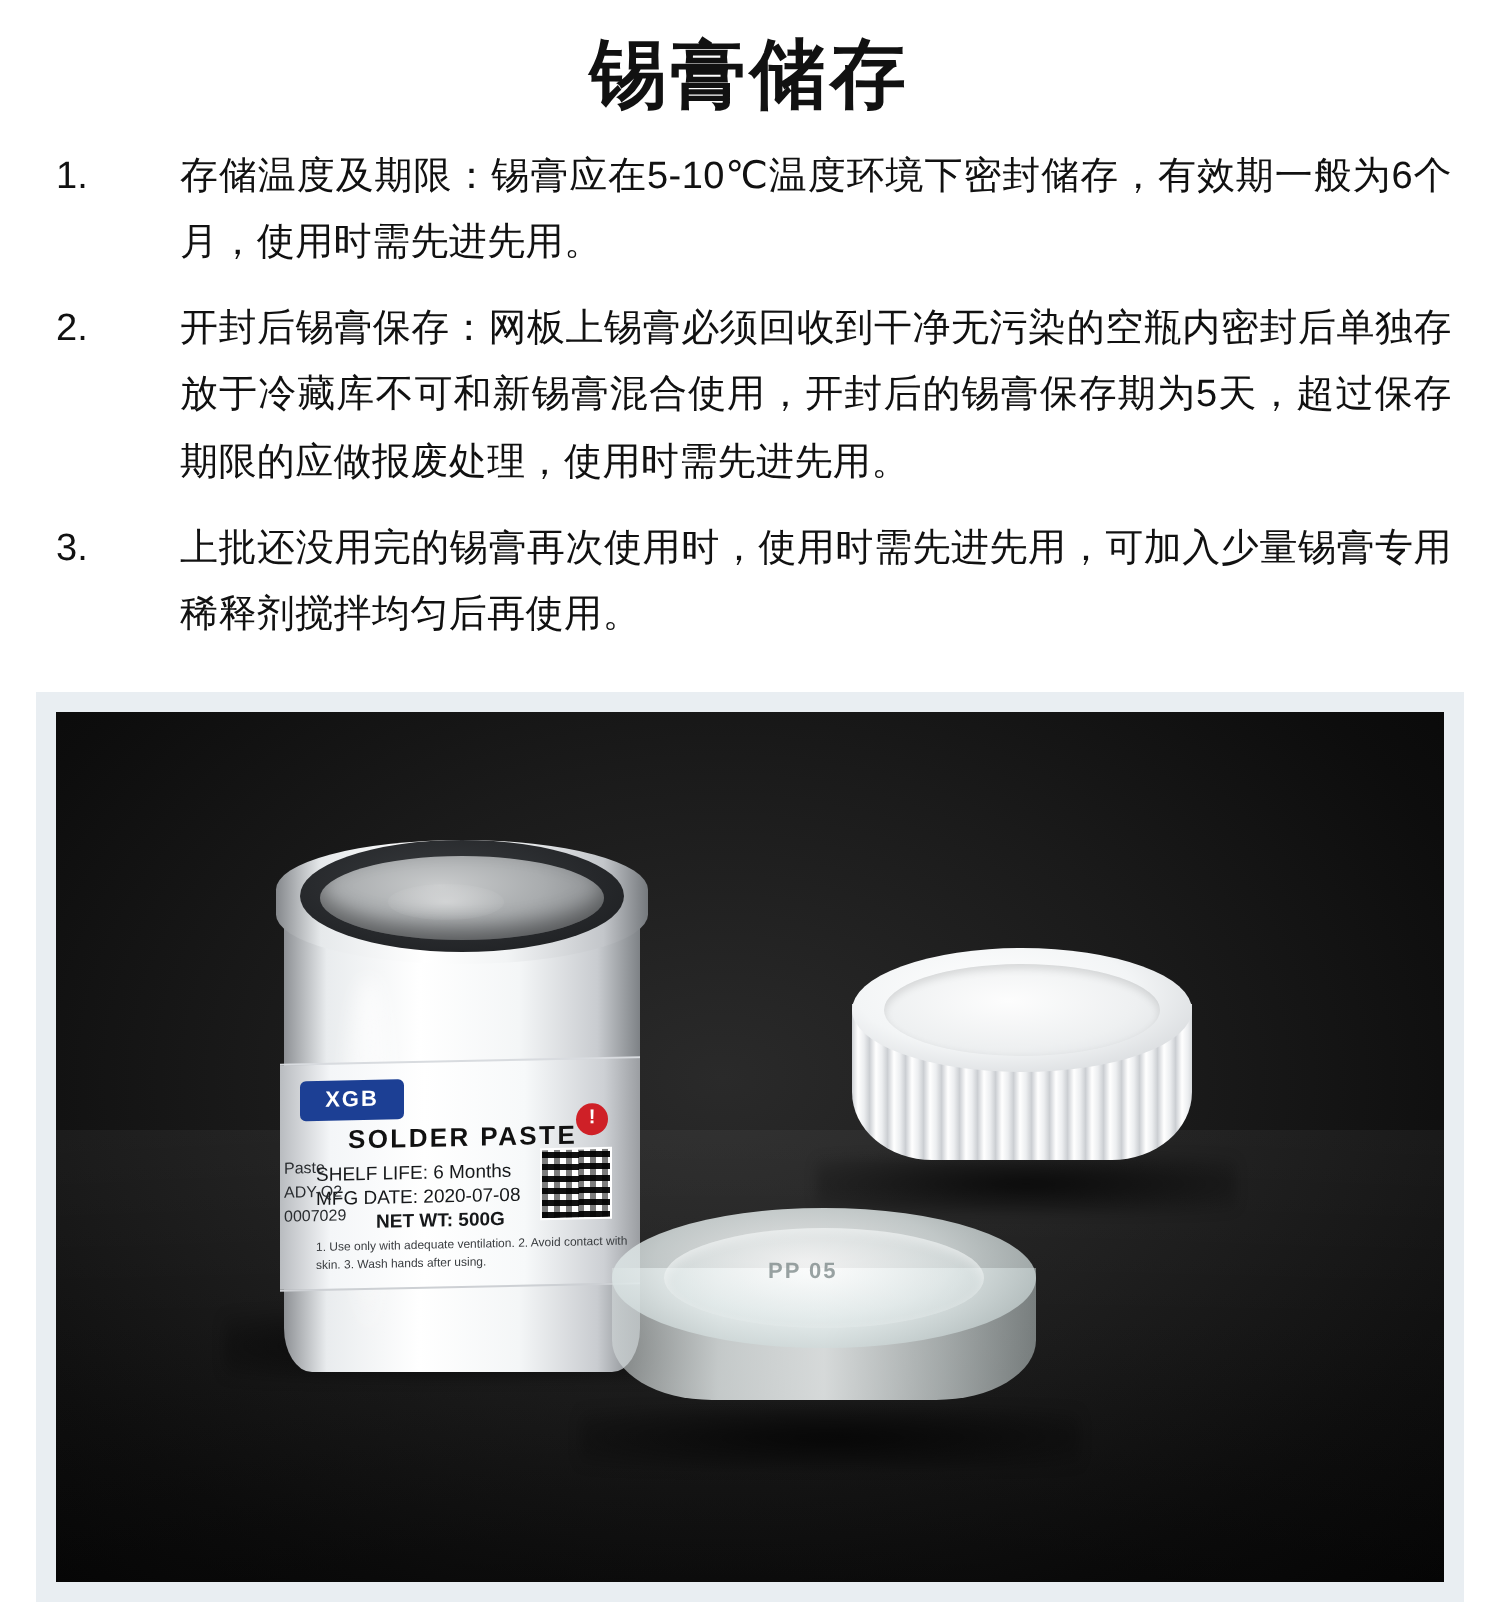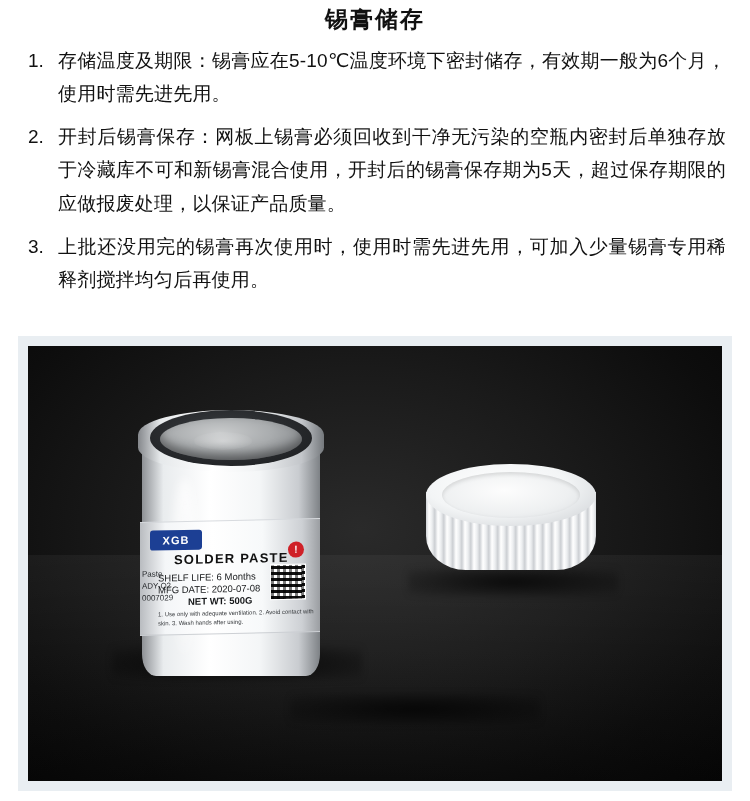--- a/index.html
+++ b/index.html
@@ -15,25 +15,25 @@
     overflow: hidden;
   }
   .page {
     position: relative;
     width: 750px;
     height: 801px;
     box-sizing: border-box;
   }
   .title {
     text-align: center;
-    font-size: 23px;
+    font-size: 38px;
     font-weight: bold;
     letter-spacing: 2px;
     color: #111111;
-    margin: 6px 0 10px 0;
+    margin: 16px 0 10px 0;
     line-height: 1.2;
   }
   .list {
     padding: 0 24px 0 28px;
   }
   .item {
     display: flex;
     align-items: flex-start;
     font-size: 19px;
     line-height: 1.75;
@@ -45,20 +45,21 @@
     width: 30px;
     text-align: left;
     font-size: 19px;
     line-height: 1.75;
     color: #111111;
   }
   .item-text {
     flex: 1 1 auto;
     text-align: justify;
     letter-spacing: 0.2px;
+    margin-left: 32px;
   }
   .photo-frame {
     position: absolute;
     left: 18px;
     top: 330px;
     width: 714px;
     height: 455px;
     border: 4px solid #e9eef2;
     box-sizing: border-box;
     background: #e9eef2;
@@ -350,21 +351,21 @@
 
   <div class="list">
 
     <div class="item">
       <span class="item-num">1.</span>
       <span class="item-text">存储温度及期限：锡膏应在5-10℃温度环境下密封储存，有效期一般为6个月，使用时需先进先用。</span>
     </div>
 
     <div class="item">
       <span class="item-num">2.</span>
-      <span class="item-text">开封后锡膏保存：网板上锡膏必须回收到干净无污染的空瓶内密封后单独存放于冷藏库不可和新锡膏混合使用，开封后的锡膏保存期为5天，超过保存期限的应做报废处理，以保证产品质量。</span>
+      <span class="item-text">开封后锡膏保存：网板上锡膏必须回收到干净无污染的空瓶内密封后单独存放于冷藏库不可和新锡膏混合使用，开封后的锡膏保存期为5天，超过保存期限的应做报废处理，使用时需先进先用。</span>
     </div>
 
     <div class="item">
       <span class="item-num">3.</span>
       <span class="item-text">上批还没用完的锡膏再次使用时，使用时需先进先用，可加入少量锡膏专用稀释剂搅拌均匀后再使用。</span>
     </div>
 
   </div>
 
   <div class="photo-frame">
@@ -403,17 +404,23 @@
           <div class="qr"></div>
         </div>
       </div>
 
       <div class="lid-white">
         <div class="lid-white-side"></div>
         <div class="lid-white-top"></div>
         <div class="lid-white-inner"></div>
       </div>
 
+      <div class="lid-clear">
+        <div class="lid-clear-side"></div>
+        <div class="lid-clear-top"></div>
+        <div class="lid-clear-inner"></div>
+        <div class="lid-clear-emboss">PP 05</div>
+      </div>
 
     </div>
   </div>
 
 </div>
 
 </body></html>

